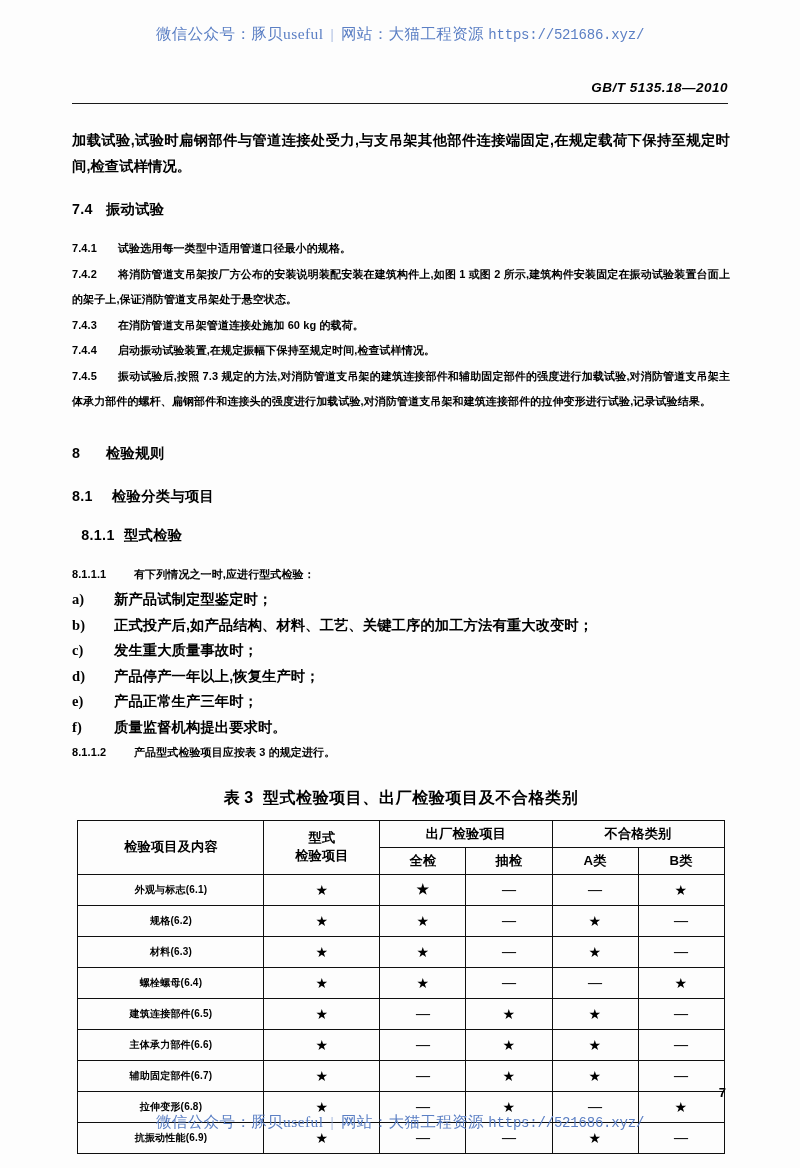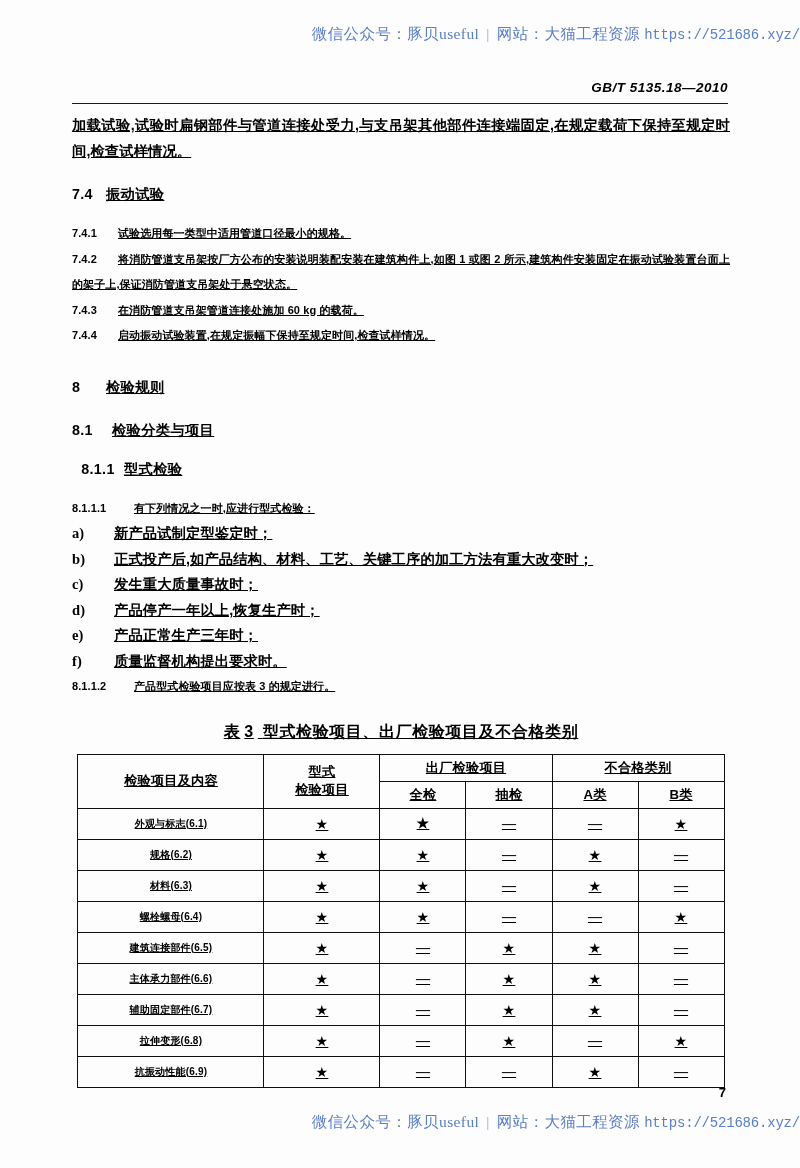--- a/index.html
+++ b/index.html
@@ -20,21 +20,21 @@
     position: absolute;
     inset: 0;
     background: #fdfdfd;
   }
 
   
   .watermark {
     position: absolute;
     left: 0;
     width: 800px;
-    text-align: right;
+    text-align: center;
     color: #5b7fc4;
     font-size: 15.5px;
     letter-spacing: 0.4px;
     white-space: nowrap;
     font-family: "Liberation Serif", "DejaVu Serif", serif;
   }
   .watermark-top { top: 24px; }
   .watermark-bottom { top: 1112px; }
   .watermark .wm-sep {
     display: inline-block;
@@ -65,23 +65,22 @@
     top: 103px;
     width: 656px;
     height: 1px;
     background: #1a1a1a;
   }
 
   
   .body-area {
     position: absolute;
     left: 72px;
-    top: 113px;
+    top: 128px;
     width: 658px;
-    text-decoration: underline;
   }
 
   .para {
     font-family: "Liberation Sans", "DejaVu Sans", sans-serif;
     font-size: 14.3px;
     line-height: 25.5px;
     text-align: justify;
     margin: 0;
     letter-spacing: 0.1px;
     font-weight: 600;
@@ -237,20 +236,23 @@
     </p>
 
     <p class="clause">
       <span class="cnum">7.4.3</span><span>在消防管道支吊架管道连接处施加 60 kg 的载荷。</span>
     </p>
 
     <p class="clause">
       <span class="cnum">7.4.4</span><span>启动振动试验装置,在规定振幅下保持至规定时间,检查试样情况。</span>
     </p>
 
+    <p class="clause">
+      <span class="cnum">7.4.5</span><span>振动试验后,按照 7.3 规定的方法,对消防管道支吊架的建筑连接部件和辅助固定部件的强度进行加载试验,对消防管道支吊架主体承力部件的螺杆、扁钢部件和连接头的强度进行加载试验,对消防管道支吊架和建筑连接部件的拉伸变形进行试验,记录试验结果。</span>
+    </p>
 
     <div class="sp-26"></div>
 
     <p class="num-head">
       <span class="lbl">8</span><span>检验规则</span>
     </p>
 
     <div class="sp-18"></div>
 
     <p class="num-head h-81">

